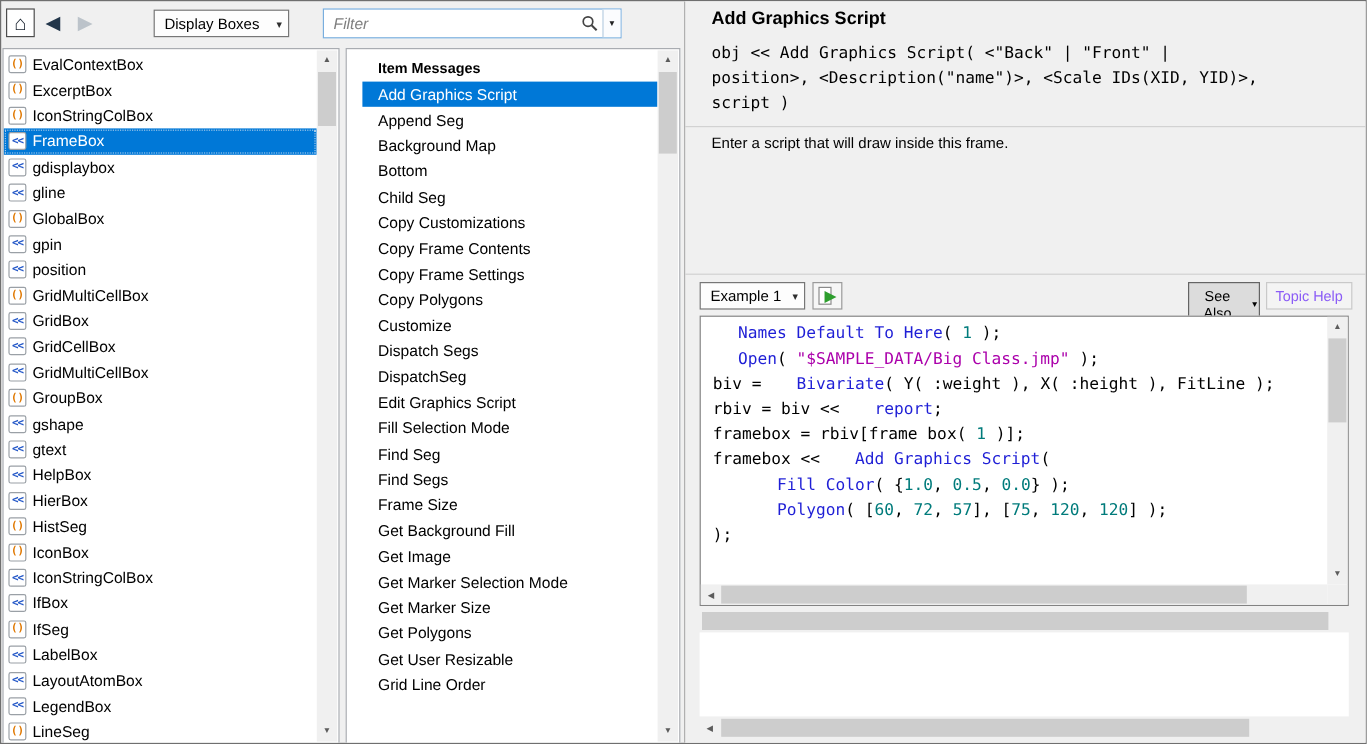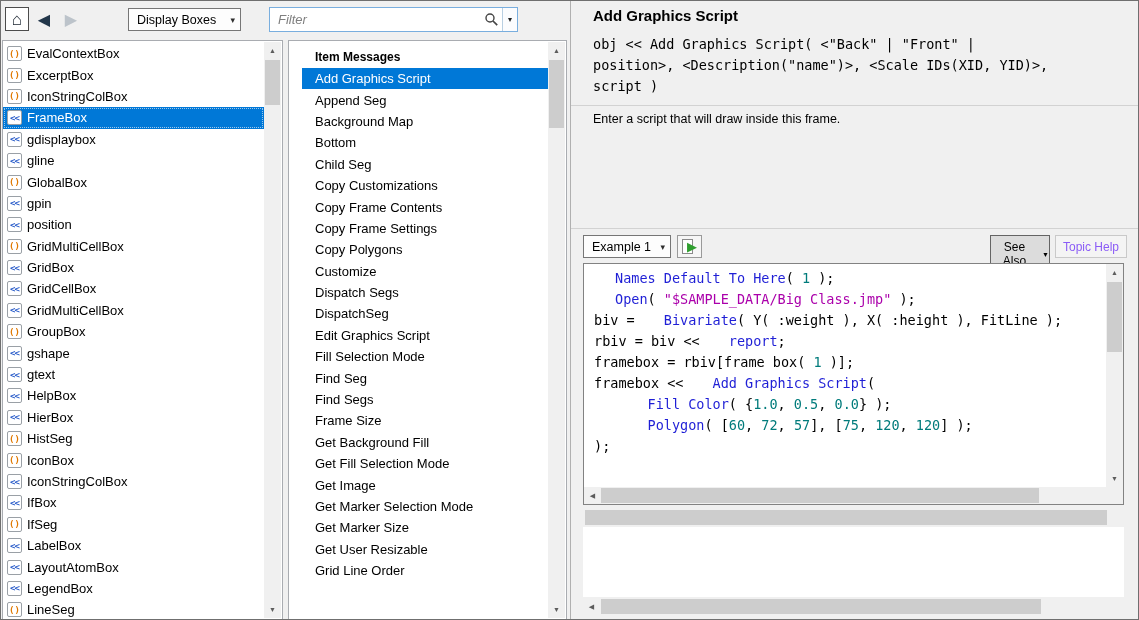--- a/index.html
+++ b/index.html
@@ -271,24 +271,24 @@
           <div class="mrow">Copy Polygons</div>
           <div class="mrow">Customize</div>
           <div class="mrow">Dispatch Segs</div>
           <div class="mrow">DispatchSeg</div>
           <div class="mrow">Edit Graphics Script</div>
           <div class="mrow">Fill Selection Mode</div>
           <div class="mrow">Find Seg</div>
           <div class="mrow">Find Segs</div>
           <div class="mrow">Frame Size</div>
           <div class="mrow">Get Background Fill</div>
-          <div class="mrow">Get Fill Selection Mode</div>
           <div class="mrow">Get Image</div>
           <div class="mrow">Get Marker Selection Mode</div>
           <div class="mrow">Get Marker Size</div>
+          <div class="mrow">Get Polygons</div>
           <div class="mrow">Get User Resizable</div>
           <div class="mrow">Grid Line Order</div>
         </div>
     </div>
     <div class="vscroll">
       <span class="sarr up">▲</span>
       <div class="vthumb"></div>
       <span class="sarr down">▼</span>
     </div>
   </div>

